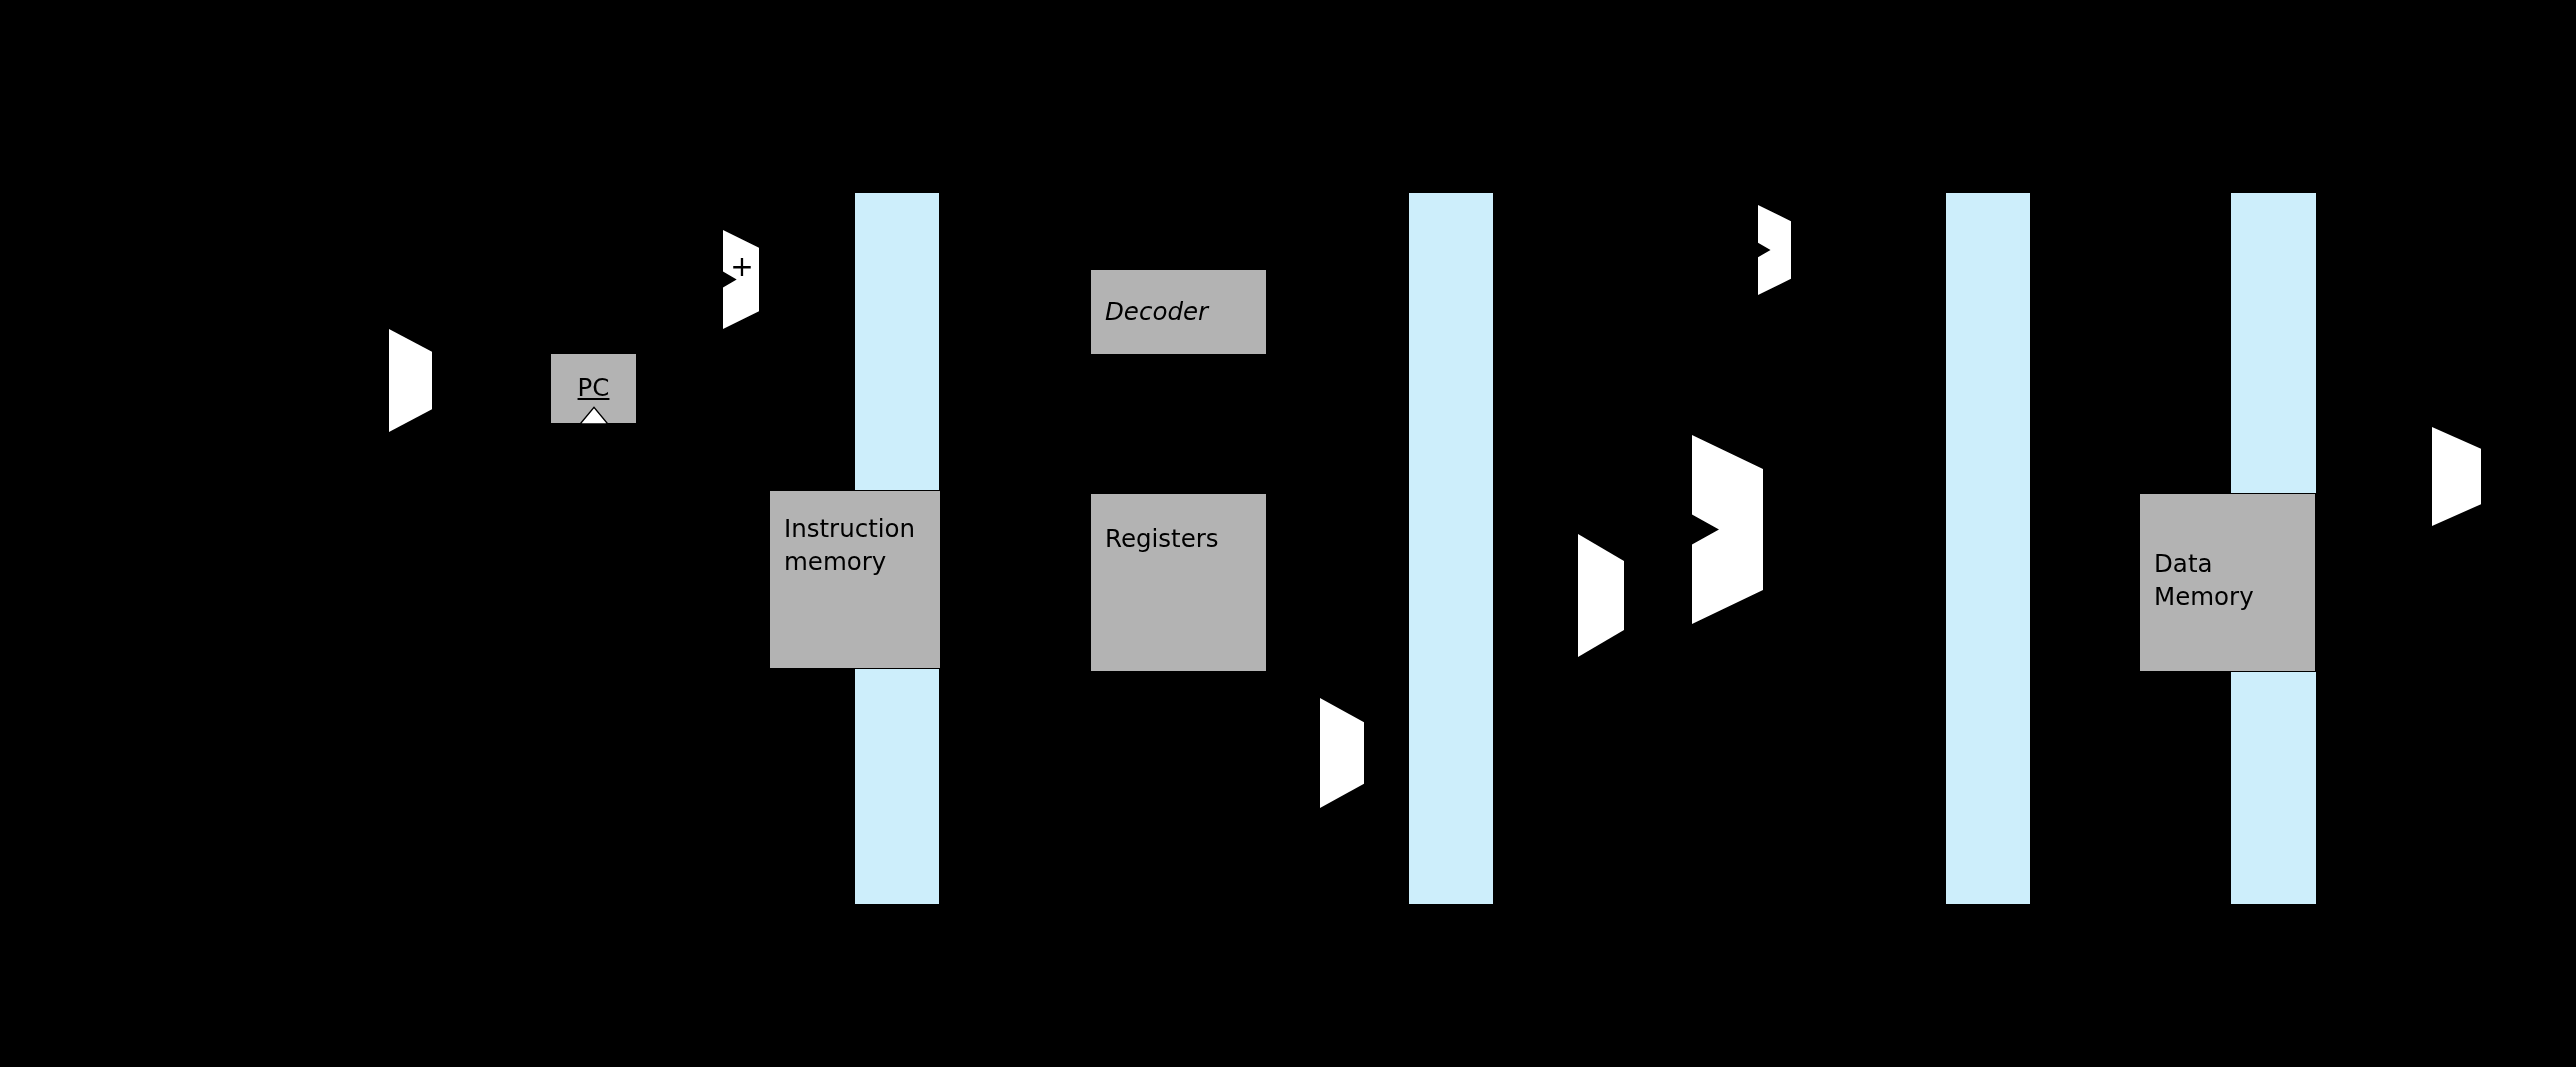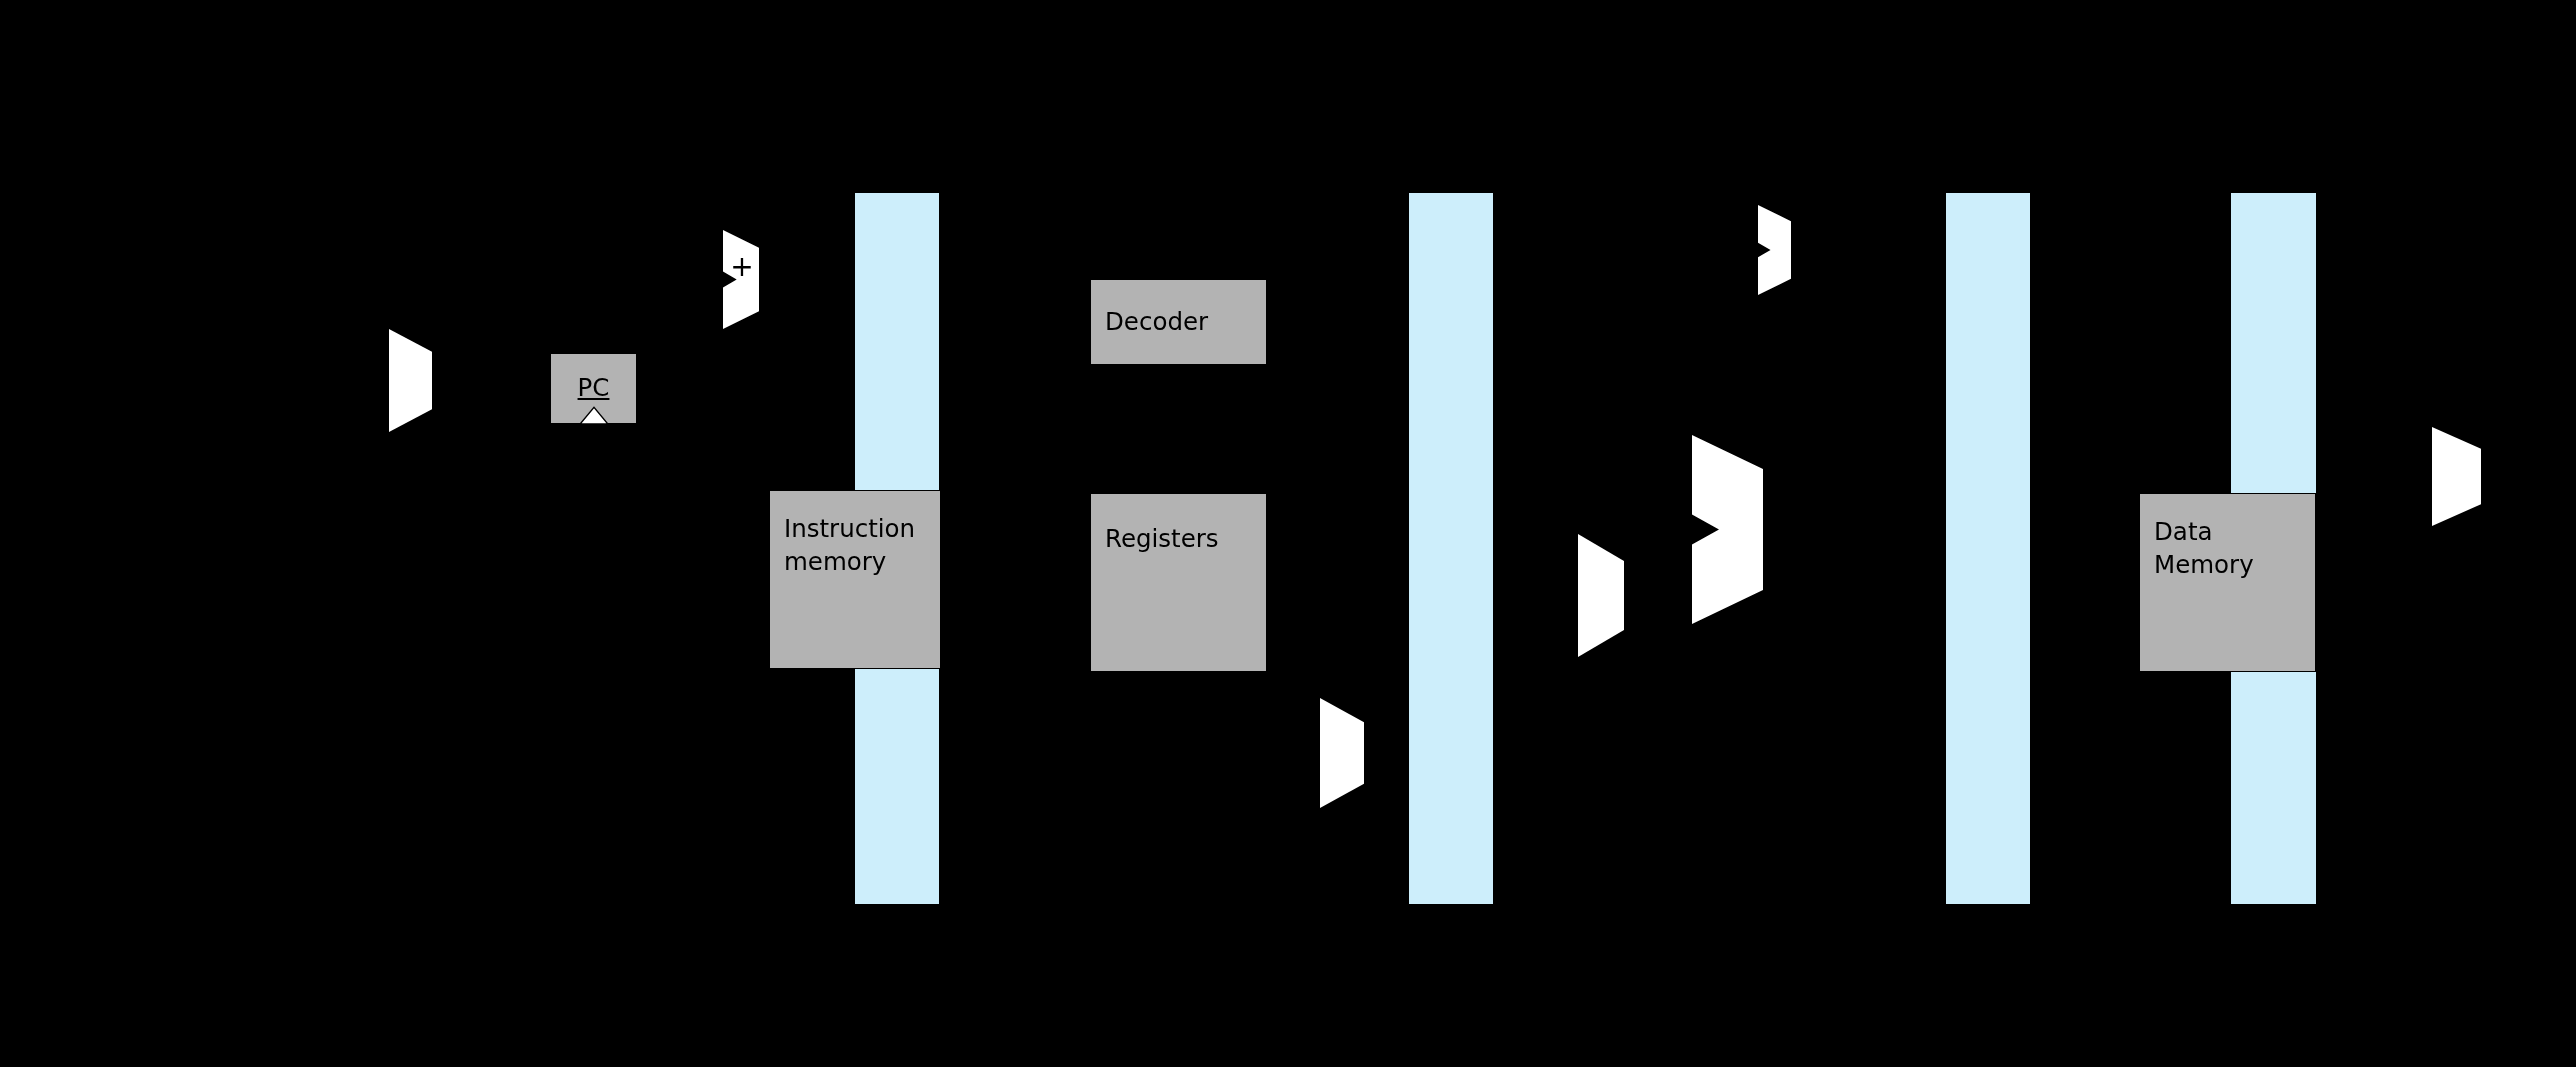--- a/index.html
+++ b/index.html
@@ -71,38 +71,38 @@
 
   <div class="shape alushape" style="left:723px;top:230px;width:36px;height:99px;">
     <span class="plus">+</span>
   </div>
 
   <div class="block topleft" style="left:769px;top:490px;width:172px;height:179px;">
     <span style="display:block;">Instruction</span>
     <span style="display:block;">memory</span>
   </div>
 
-  <div class="block vcenter" style="left:1090px;top:279px;width:177px;height:86px;">
+  <div class="block vcenter" style="left:1090px;top:269px;width:177px;height:86px;font-style:italic;">
     <span>Decoder</span>
   </div>
 
   <div class="block topleft" style="left:1090px;top:493px;width:177px;height:179px;padding-top:29.4px;">
     <span>Registers</span>
   </div>
 
 
   <div class="shape mux" style="left:1320px;top:698px;width:44px;height:110px;"></div>
 
   <div class="shape mux" style="left:1578px;top:534px;width:46px;height:123px;"></div>
 
   <div class="shape alushape" style="left:1692px;top:435px;width:71px;height:189px;"></div>
 
   <div class="shape alushape" style="left:1758px;top:205px;width:33px;height:90px;"></div>
 
   <div class="block topleft" style="left:2139px;top:493px;width:177px;height:179px;">
-    <span style="display:block;">Data</span>
+    <span style="display:block;margin-top:32px;">Data</span>
     <span style="display:block;">Memory</span>
   </div>
 
   <div class="shape mux" style="left:2432px;top:427px;width:49px;height:99px;"></div>
 
 </div>
 
 
 </body></html>

